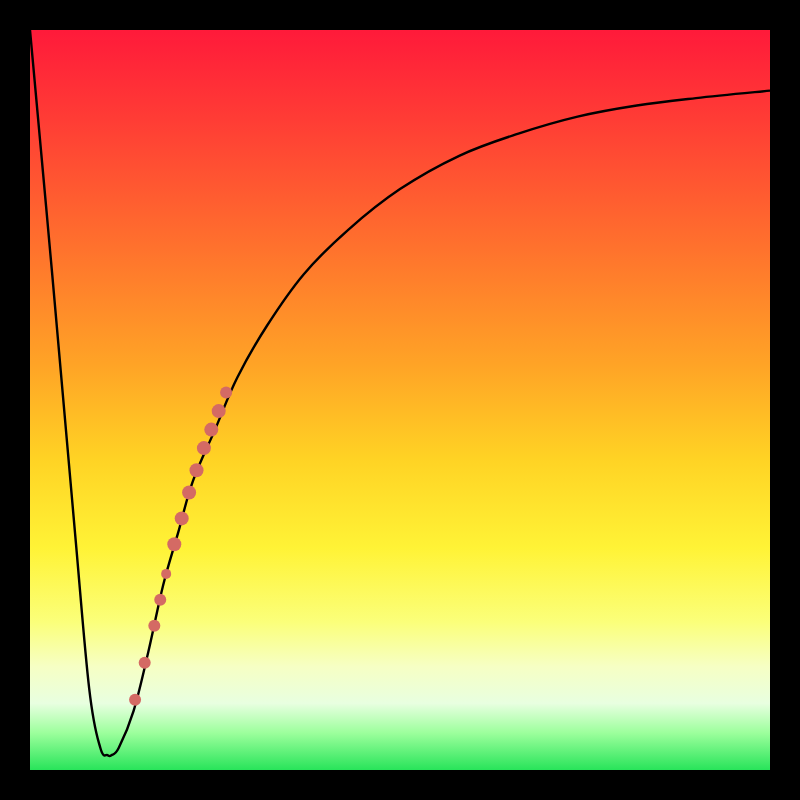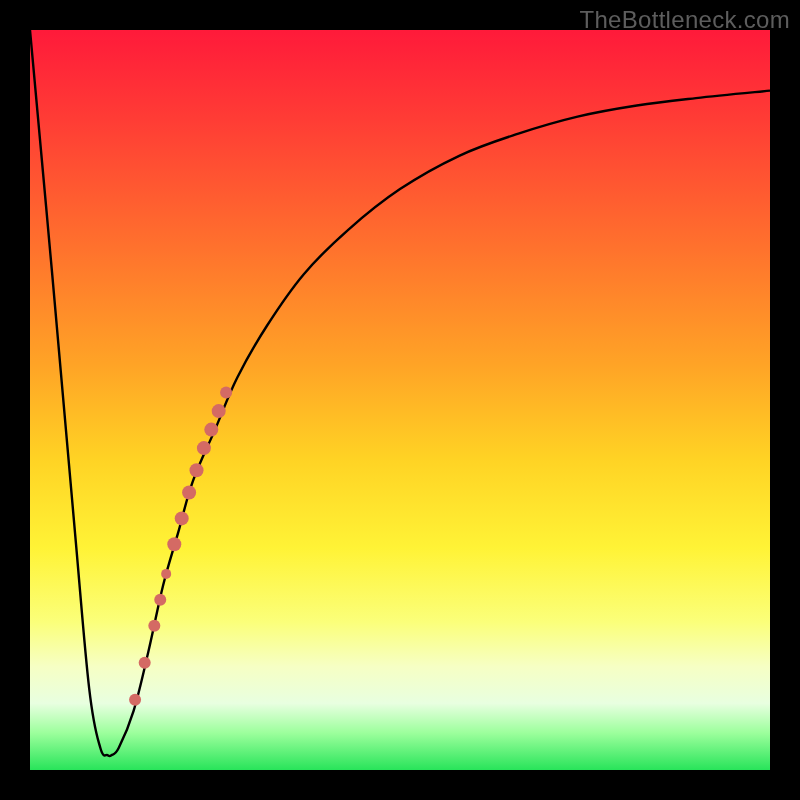--- a/index.html
+++ b/index.html
@@ -54,21 +54,20 @@
     top: 0;
     width: 740px;
     height: 740px;
     overflow: visible;
   }
 </style>
 </head>
 <body>
 
 <div class="frame">
-  <div class="watermark">TheBottleneck.com</div>
   <div class="plot">
     <svg class="curve" viewBox="0 0 740 740">
       <path id="bneck-path" fill="none" stroke="#000000" stroke-width="2.4" d="M 0 0 C 3.9959999999999996 43.955999999999996, 14.208 154.95600000000002, 22.2 244.2 C 30.192 333.44399999999996, 37.739999999999995 421.20799999999997, 44.4 495.79999999999995 C 51.06 570.3919999999999, 54.538000000000004 618.64, 59.2 658.6 C 63.862 698.5600000000001, 66.97 705.8119999999999, 70.3 717.8 C 73.63 729.788, 75.702 723.868, 77.7 725.2 C 79.69800000000001 726.532, 79.402 726.532, 81.4 725.2 C 83.39800000000001 723.868, 84.804 725.7919999999999, 88.8 717.8 C 92.79599999999999 709.808, 98.272 698.116, 103.60000000000001 680.8 C 108.92800000000001 663.4839999999999, 113.072 644.244, 118.4 621.6 C 123.72800000000001 598.956, 127.87199999999999 576.312, 133.2 555 C 138.528 533.688, 142.672 521.848, 148 503.2 C 153.328 484.55199999999996, 156.14000000000001 470.048, 162.8 451.4 C 169.46 432.75199999999995, 177.008 418.248, 185 399.59999999999997 C 192.992 380.95199999999994, 197.876 366.4479999999999, 207.20000000000002 347.79999999999995 C 216.52400000000003 329.152, 224.812 314.64799999999997, 236.8 296 C 248.788 277.35200000000003, 259.148 261.51599999999996, 273.8 244.2 C 288.452 226.88400000000001, 300.884 215.11800000000005, 318.2 199.80000000000007 C 335.51599999999996 184.48200000000008, 350.02 172.42000000000002, 370 159.10000000000002 C 389.98 145.78000000000003, 407.888 135.79000000000008, 429.2 125.80000000000007 C 450.512 115.81000000000007, 467.088 110.65960000000003, 488.40000000000003 103.60000000000002 C 509.71200000000005 96.54040000000002, 526.288 91.64160000000004, 547.6 86.58000000000004 C 568.912 81.51840000000004, 585.4879999999999 78.81000000000002, 606.8 75.48000000000002 C 628.112 72.15000000000002, 642.024 70.74400000000003, 666 68.08000000000004 C 689.976 65.41600000000005, 726.68 62.01200000000006, 740 60.680000000000064"></path>
       <g id="dot-layer">
           <circle cx="105.07999999999998" cy="669.7" r="6" fill="#d46a64"></circle>
           <circle cx="114.7" cy="632.7" r="6" fill="#d46a64"></circle>
           <circle cx="124.32000000000001" cy="595.7" r="6" fill="#d46a64"></circle>
           <circle cx="130.24" cy="569.8" r="6" fill="#d46a64"></circle>
           <circle cx="136.16" cy="543.9" r="5" fill="#d46a64"></circle>
           <circle cx="144.3" cy="514.3" r="7" fill="#d46a64"></circle>

